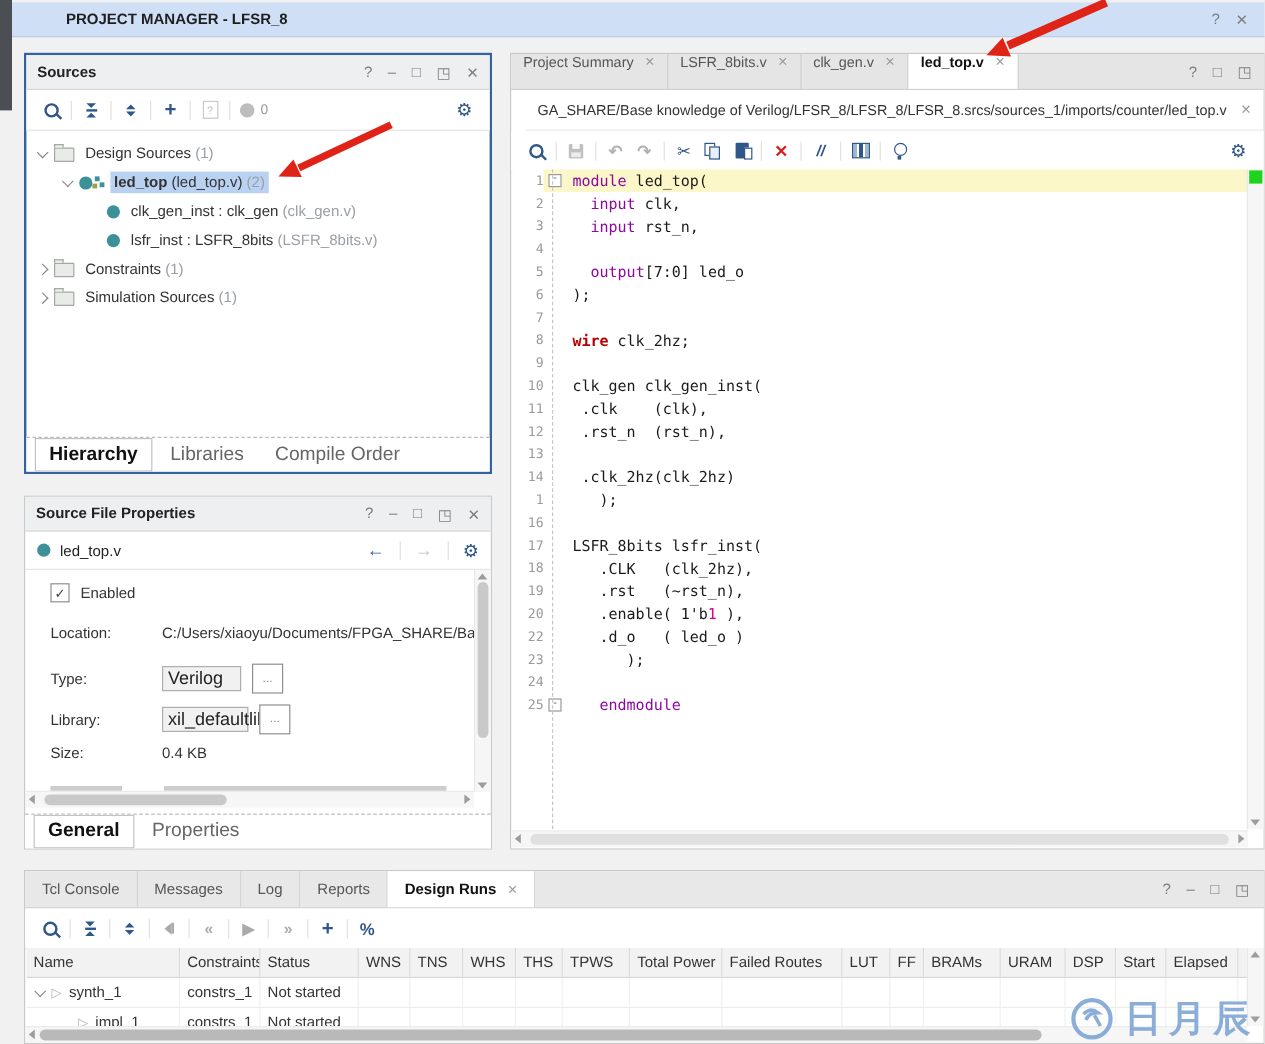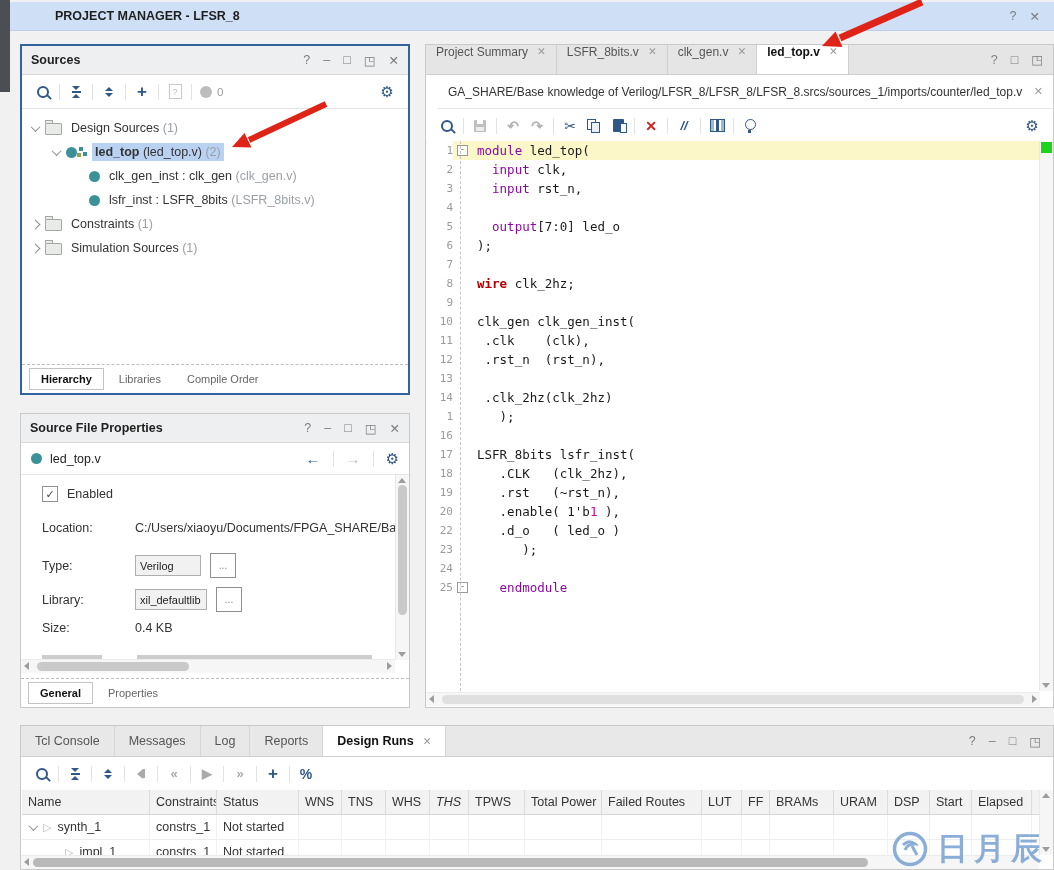--- a/index.html
+++ b/index.html
@@ -76,34 +76,34 @@
   .dot2{width:11px;height:11px;border-radius:50%;background:#3c9098;display:inline-block;}
   .modglyph{width:9px;height:10px;position:relative;display:inline-block;}
   .modglyph::before{content:"";position:absolute;left:2px;top:0;width:4px;height:4px;background:#3c9098;box-shadow:4px 5px 0 #3c9098,-2px 6px 0 #97a24d;}
   .tlabel{white-space:nowrap;padding:2px 3px;}
   .tlabel .b{font-weight:bold;}
   .tlabel .dim{color:#9aa0a6;}
   .tlabel.selbox{background:#b9d2f1;}
 
   
   .panel-tabs{position:absolute;left:0;right:0;bottom:0;height:28px;border-top:1px dashed #bdbdbd;display:flex;align-items:center;padding-left:7px;background:#fff;gap:4px;}
-  .ptab{padding:4px 11px;font-size:11px;color:#666;}
+  .ptab{padding:4px 11px;font-size:16px;color:#666;}
   .ptab.active{border:1px solid #c3c3c3;background:#fff;font-weight:bold;color:#111;}
 
   
   #props-panel{left:20px;top:413px;width:390px;height:295px;}
   .props-file{height:31px;border-bottom:1px solid #e6e6e6;display:flex;align-items:center;padding:0 10px;gap:8px;}
   .props-file .fname{font-size:12.5px;color:#222;flex:1;}
   .nav-back{color:#2d5f9e;font-weight:bold;font-size:15px;}
   .nav-fwd{color:#c2c2c2;font-weight:bold;font-size:15px;}
   .props-body{position:absolute;top:61px;left:1px;right:14px;bottom:47px;overflow:hidden;font-size:12.5px;color:#333;}
   .prow{position:absolute;left:20px;display:flex;align-items:center;}
   .cb{width:14px;height:14px;border:1px solid #8f8f8f;background:#fff;display:flex;align-items:center;justify-content:center;font-size:11px;color:#444;margin-right:9px;}
   .plabel{display:inline-block;width:93px;color:#333;}
-  .pinput{height:21px;background:#f1f1f1;border:1px solid #aeaeae;display:flex;align-items:center;padding:0 4px;font-size:11px;color:#222;box-sizing:border-box;}
+  .pinput{height:21px;background:#f1f1f1;border:1px solid #aeaeae;display:flex;align-items:center;padding:0 4px;font-size:15px;color:#222;box-sizing:border-box;}
   .dotsbtn{width:24px;height:23px;border:1px solid #8f8f8f;background:#fff;display:flex;align-items:center;justify-content:center;color:#888;font-size:10px;margin-left:9px;}
   .clip-smudge{position:absolute;left:20px;bottom:0;height:5px;width:330px;background:linear-gradient(90deg,#9a9a9a 0 60px,transparent 60px 95px,#9a9a9a 95px 310px);opacity:.5;}
   
   .vsb{position:absolute;width:13px;background:#f6f6f6;border-left:1px solid #e8e8e8;}
   .hsb{position:absolute;height:13px;background:#f6f6f6;border-top:1px solid #ececec;}
   .thumb-v{position:absolute;left:2px;right:2px;background:#c9c9c9;border-radius:5px;}
   .thumb-h{position:absolute;top:2px;height:9px;background:#c9c9c9;border-radius:5px;}
   .arr{width:0;height:0;position:absolute;}
   .arr.up{border-left:4px solid transparent;border-right:4px solid transparent;border-bottom:5px solid #9d9d9d;left:2px;top:3px;}
   .arr.dn{border-left:4px solid transparent;border-right:4px solid transparent;border-top:5px solid #9d9d9d;left:2px;bottom:3px;}
@@ -497,21 +497,21 @@
       <span class="ti pct">%</span>
     </div>
     <div class="runs-wrap">
       <div class="thead" id="runs-head">
           <span class="th" style="width: 128px;">Name</span>
           <span class="th" style="width: 67px;">Constraints</span>
           <span class="th" style="width: 82px;">Status</span>
           <span class="th" style="width: 43px;">WNS</span>
           <span class="th" style="width: 44px;">TNS</span>
           <span class="th" style="width: 44px;">WHS</span>
-          <span class="th" style="width: 39px; font-style: italic;">THS</span>
+          <span class="th" style="width: 39px;">THS</span>
           <span class="th" style="width: 56px;">TPWS</span>
           <span class="th" style="width: 77px;">Total Power</span>
           <span class="th" style="width: 100px;">Failed Routes</span>
           <span class="th" style="width: 40px;">LUT</span>
           <span class="th" style="width: 28px;">FF</span>
           <span class="th" style="width: 64px;">BRAMs</span>
           <span class="th" style="width: 54px;">URAM</span>
           <span class="th" style="width: 42px;">DSP</span>
           <span class="th" style="width: 42px;">Start</span>
           <span class="th" style="width: 60px;">Elapsed</span>

